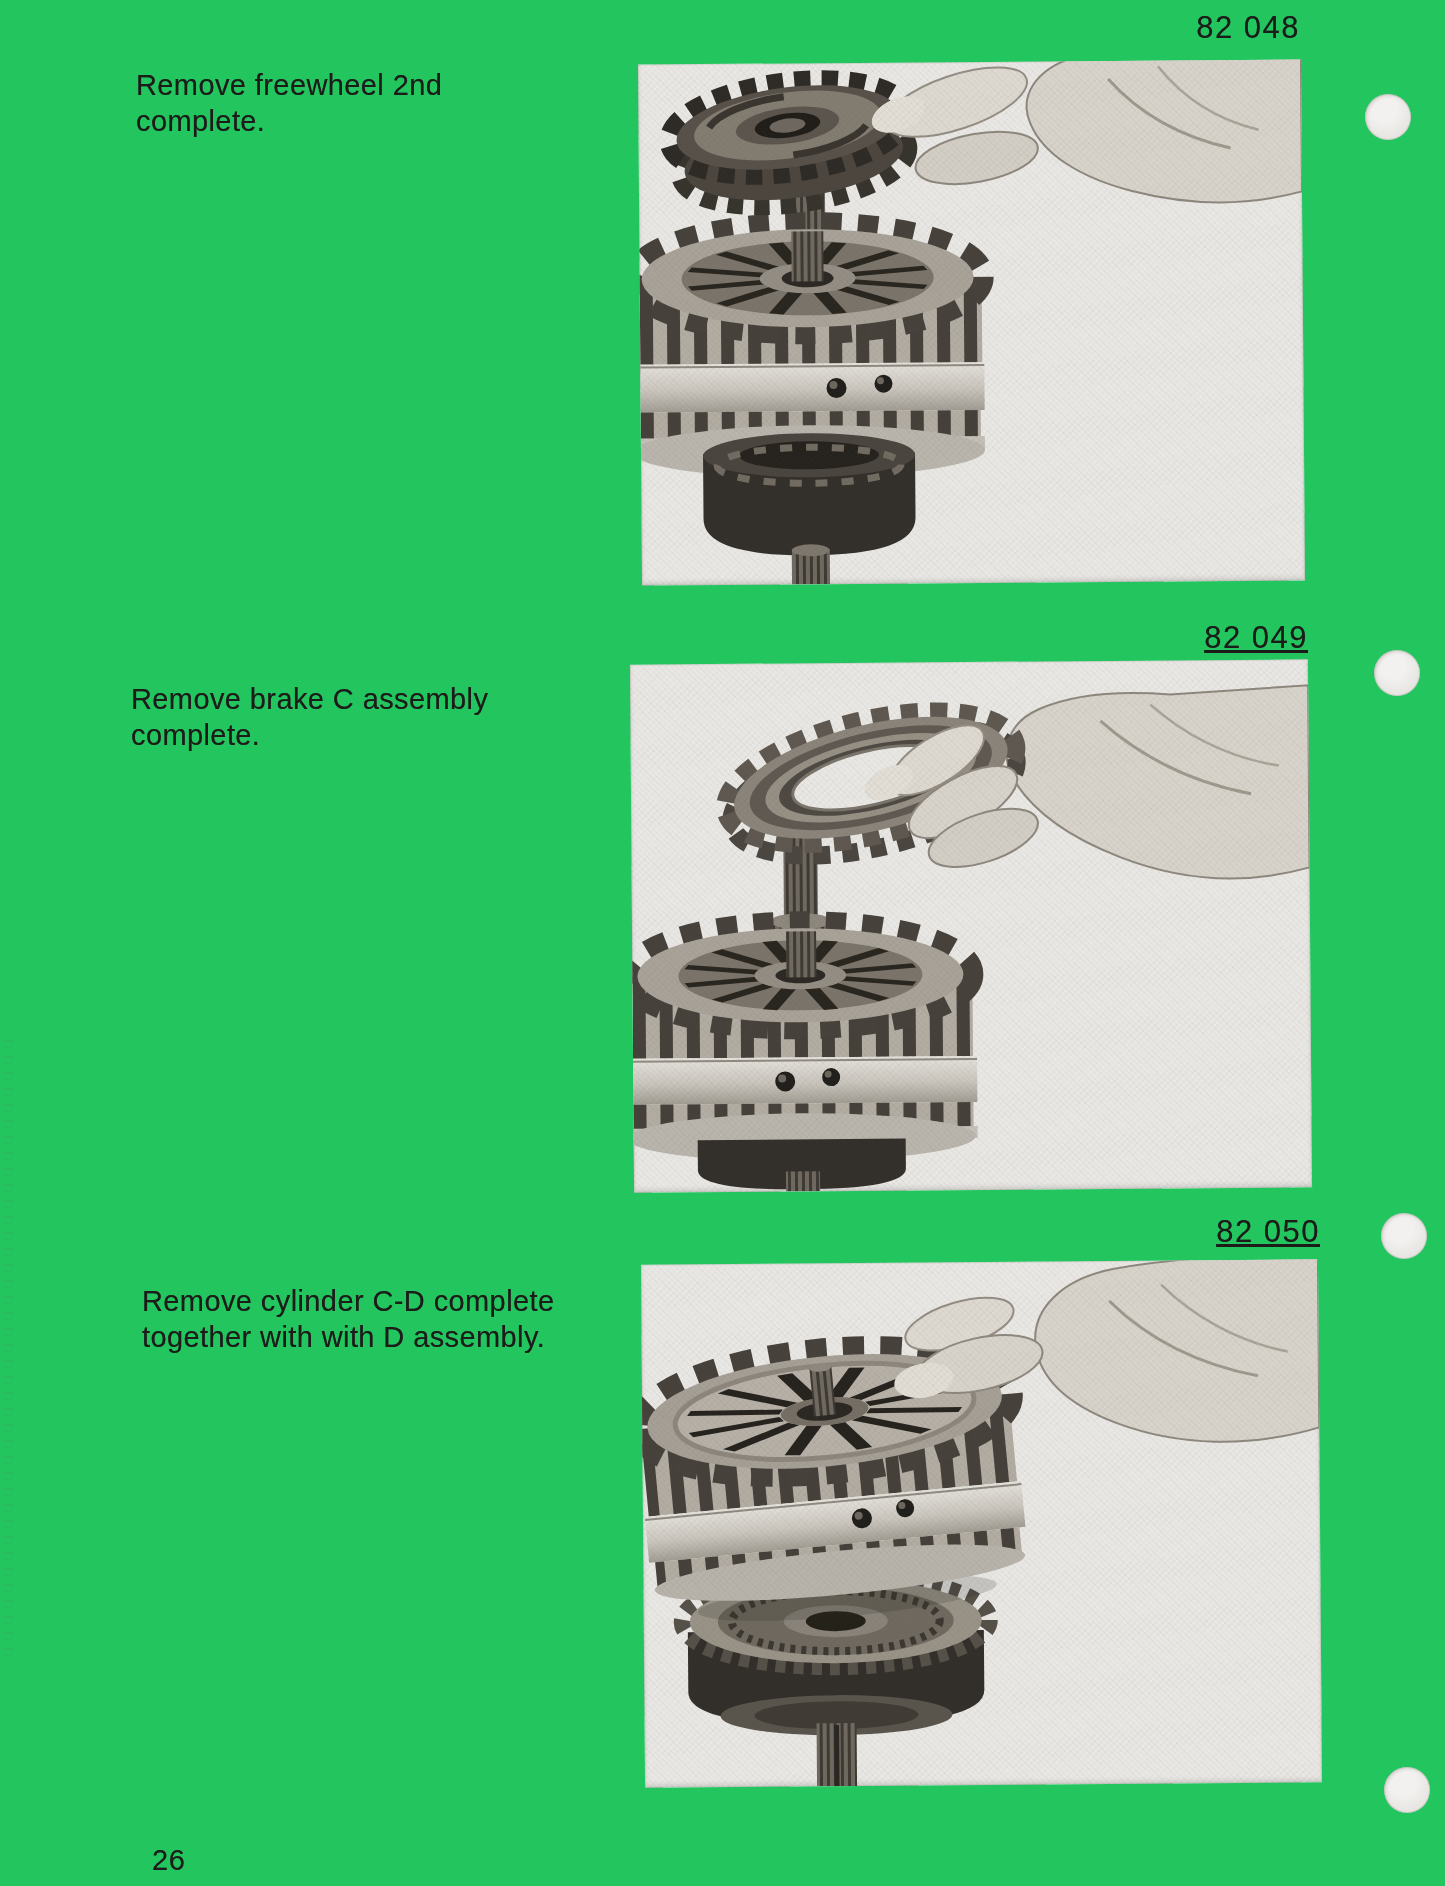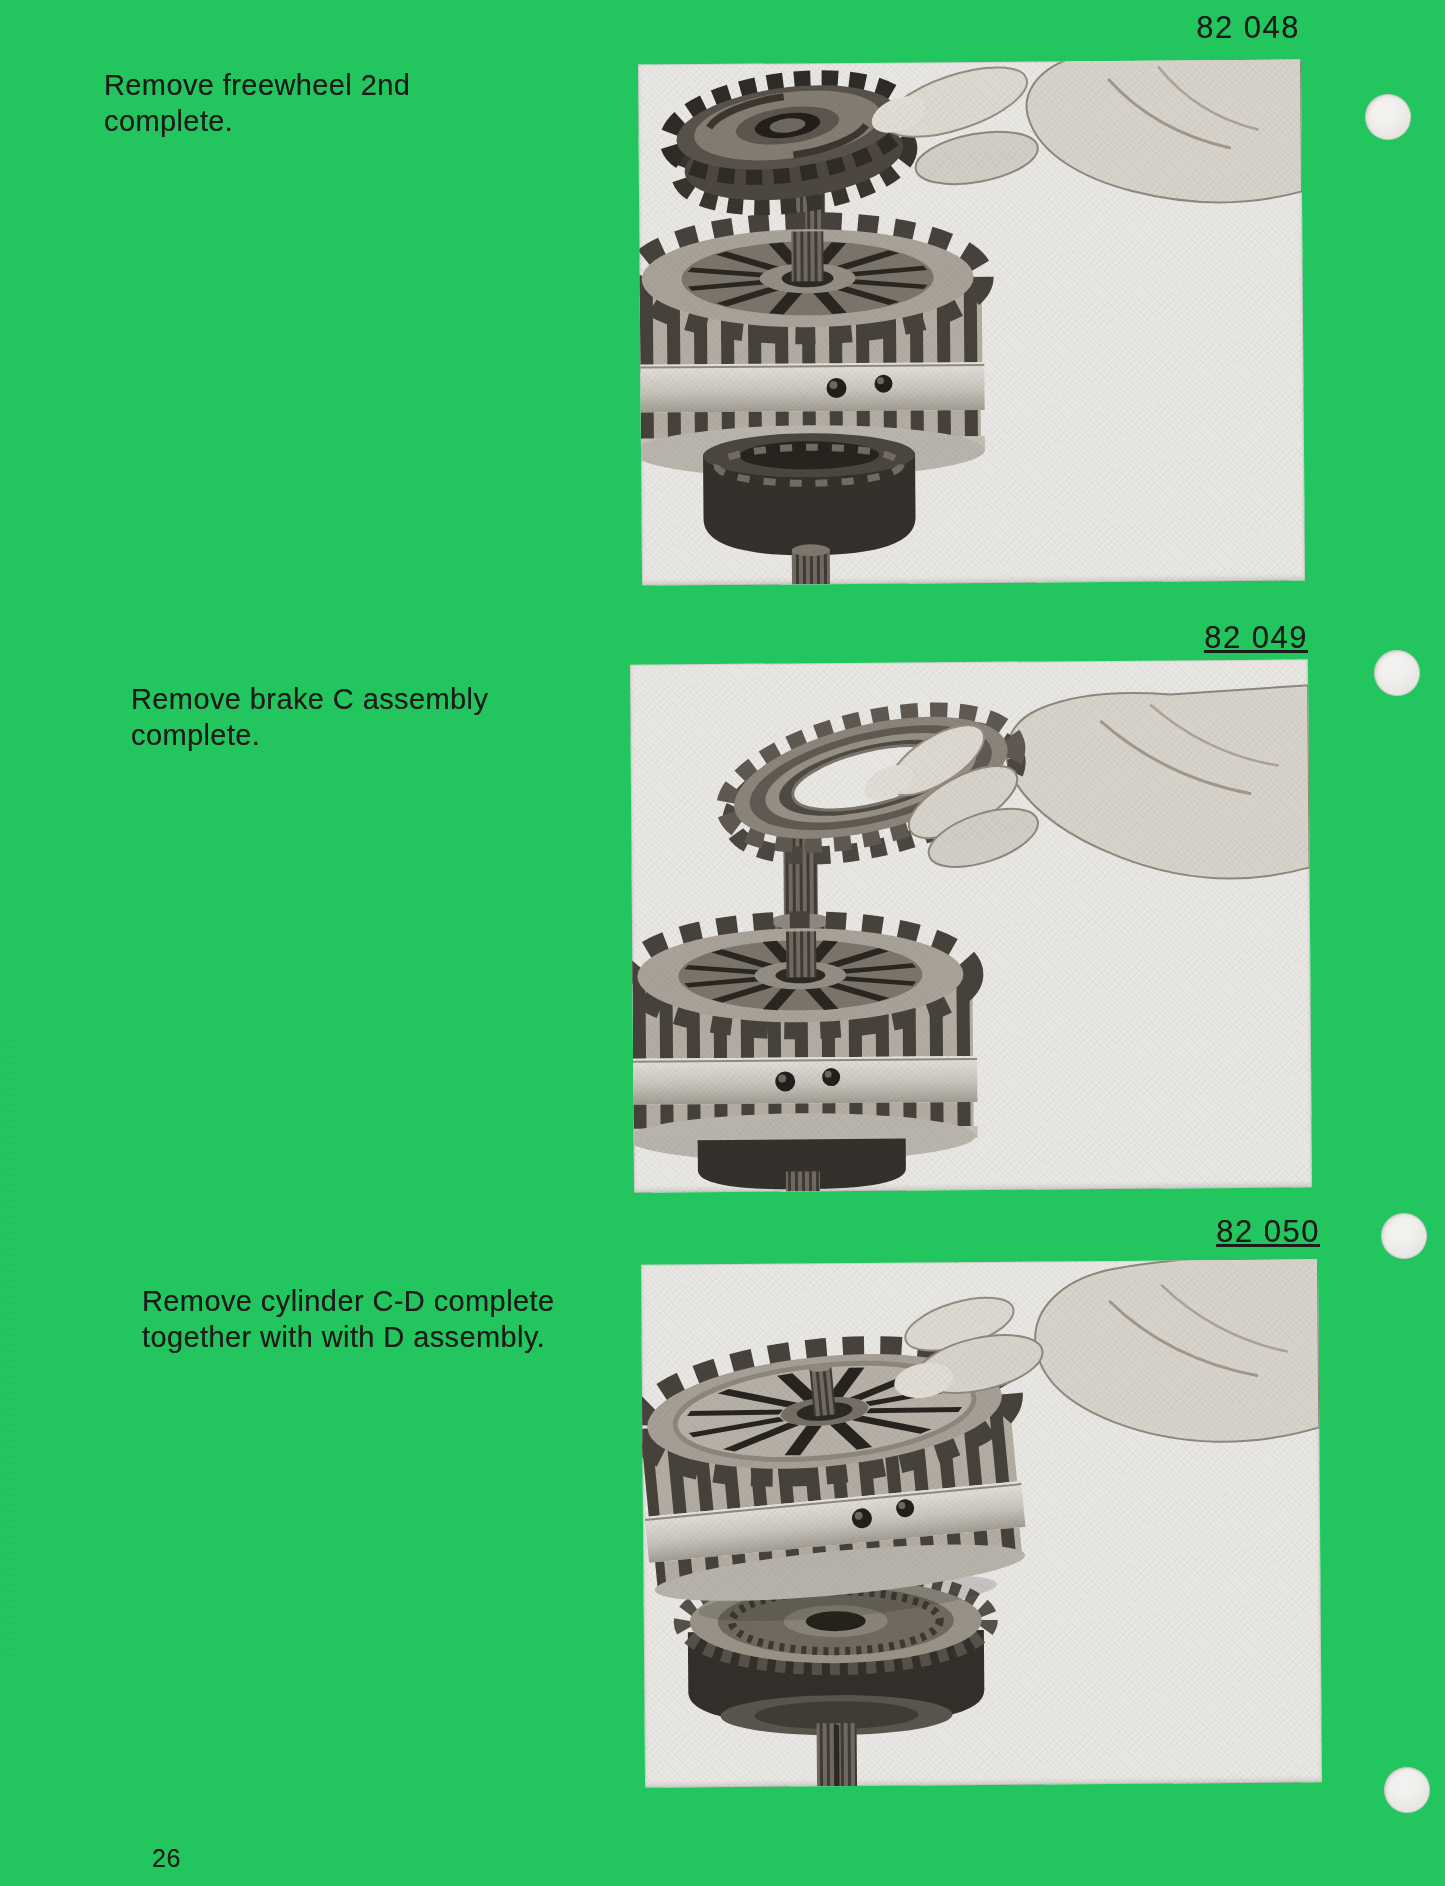--- a/index.html
+++ b/index.html
@@ -35,32 +35,32 @@
     box-shadow:inset 0 0 0 1px rgba(165,165,158,.38), inset 2px 2px 3px rgba(120,120,114,.18);
   }
   .gutter-marks{
     position:absolute;left:3px;width:11px;
     background:repeating-linear-gradient(to bottom,
       rgba(112,110,105,.28) 0 2px, transparent 2px 6px,
       rgba(112,110,105,.14) 6px 8px, transparent 8px 16px);
     opacity:.45;
   }
   .pagenum{
-    position:absolute;font-size:25px;letter-spacing:.5px;
+    position:absolute;font-size:29px;letter-spacing:.5px;
     text-shadow:0 0 .5px rgba(25,25,22,.6);
   }
 </style>
 </head>
 <body>
 
 <div class="page">
 
   <div class="figlabel" style="top:10px;right:145px;">82 048</div>
 
-  <div class="caption" style="left:104px;top:68px;">
+  <div class="caption" style="left:136px;top:68px;">
     <span>Remove freewheel 2nd</span>
     <span>complete.</span>
   </div>
 
   <div class="photo" style="left:640px;top:62px;width:663px;height:521px;">
     <svg viewBox="0 0 663 521" xmlns="http://www.w3.org/2000/svg">
       <defs>
         <pattern id="tabsA" patternUnits="userSpaceOnUse" width="27" height="100">
           <rect width="27" height="100" fill="#b2aca2"></rect>
             <rect width="13" height="100" fill="#45403a"></rect>

